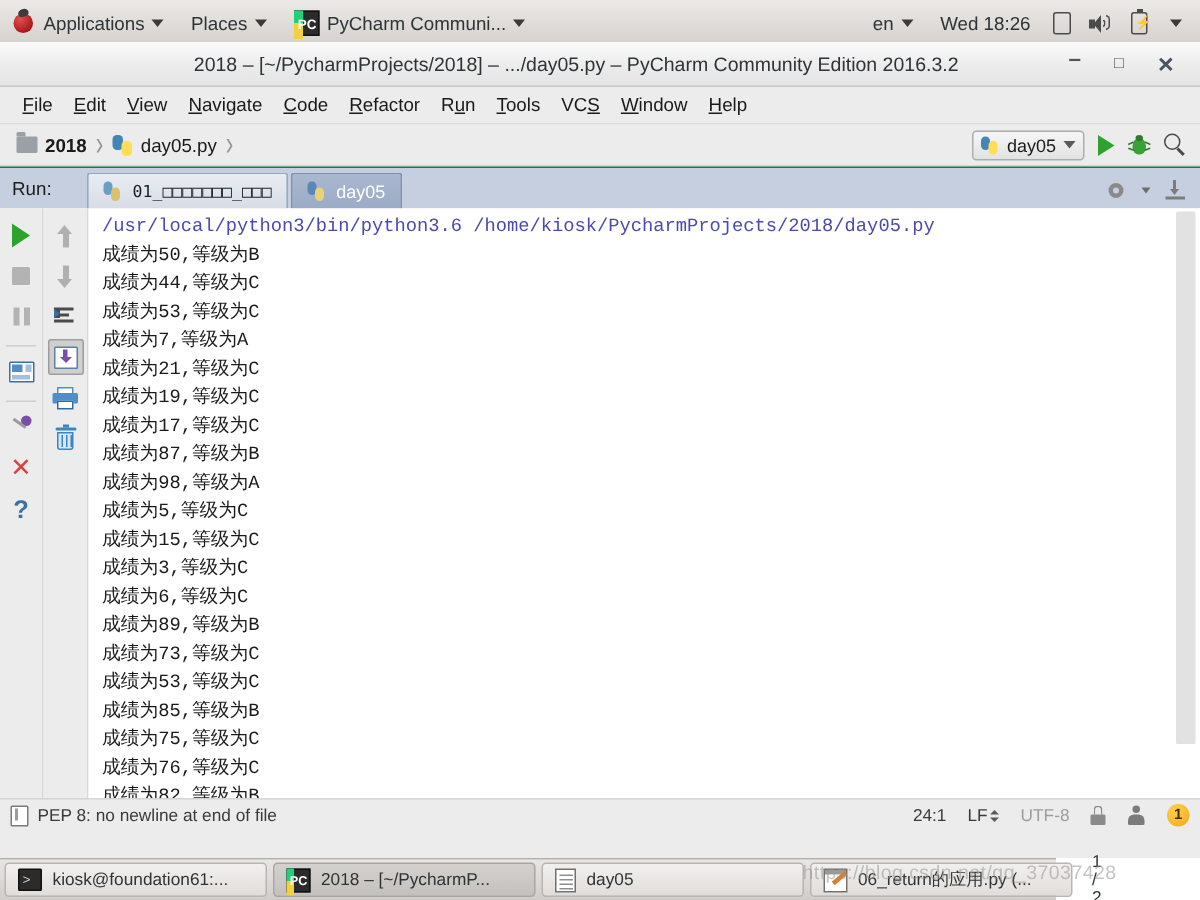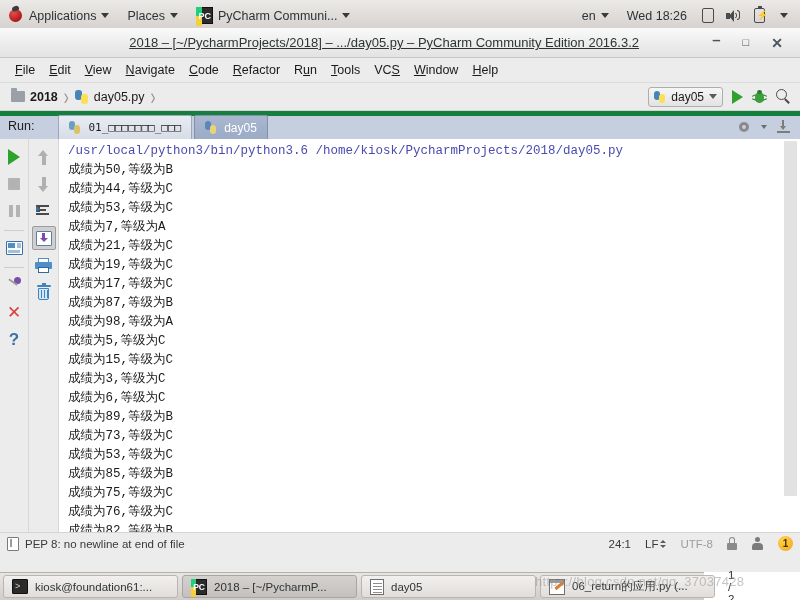--- a/index.html
+++ b/index.html
@@ -63,21 +63,20 @@
 
   .titlebar {
     height:30px; width:100%;
     background: linear-gradient(to bottom,#fafafa 0%, #ededed 50%, #e3e3e3 100%);
     border-bottom:1px solid #c6c6c6;
     display:flex; align-items:center; position:relative;
   }
   .title-text {
     flex:1; text-align:center; font-size:13px; color:#2e3436;
     padding-left:56px;
-    text-decoration:underline;
   }
   .winbtns { display:flex; align-items:center; gap:22px; padding-right:17px; }
   .wb { color:#4a5560; font-size:13px; line-height:1; cursor:default; }
   .wb.min { font-size:15px; font-weight:bold; position:relative; top:-3px;}
   .wb.max { font-size:11px; }
   .wb.close { font-size:14px; font-weight:bold; }
 
   
   .menubar {
     height:25px; display:flex; align-items:center;
@@ -116,21 +115,21 @@
   .bug-ic .head{position:absolute;left:5px;top:0px;width:5px;height:4px;border-radius:50%;background:#2d7a2d;}
   .bug-ic .lg{position:absolute;width:4px;height:1.4px;background:#2d7a2d;}
   .search-ic { width:15px;height:15px;position:relative;}
   .search-ic .c{position:absolute;left:0;top:0;width:11px;height:11px;border:1.7px solid #4a4a4a;border-radius:50%;}
   .search-ic .h{position:absolute;left:9px;top:9px;width:6px;height:1.8px;background:#4a4a4a;transform:rotate(45deg);transform-origin:left center;}
 
   
   .runheader {
     height:28px; display:flex; align-items:flex-end;
     background:#c6cfe0;
-    border-top:5px solid #15803d;
+    border-top:1px solid #15803d;
     padding-left:8px;
   }
   .run-label{ font-size:12.5px; color:#1d1d1d; padding:0 8px 6px 0;}
   .rtab {
     display:flex; align-items:center; gap:6px;
     height:24px; padding:0 10px; font-size:12px; color:#1d1d1d;
     border:1px solid #9aa7bd; border-bottom:none;
     border-radius:2px 2px 0 0;
     margin-right:2px;
   }

